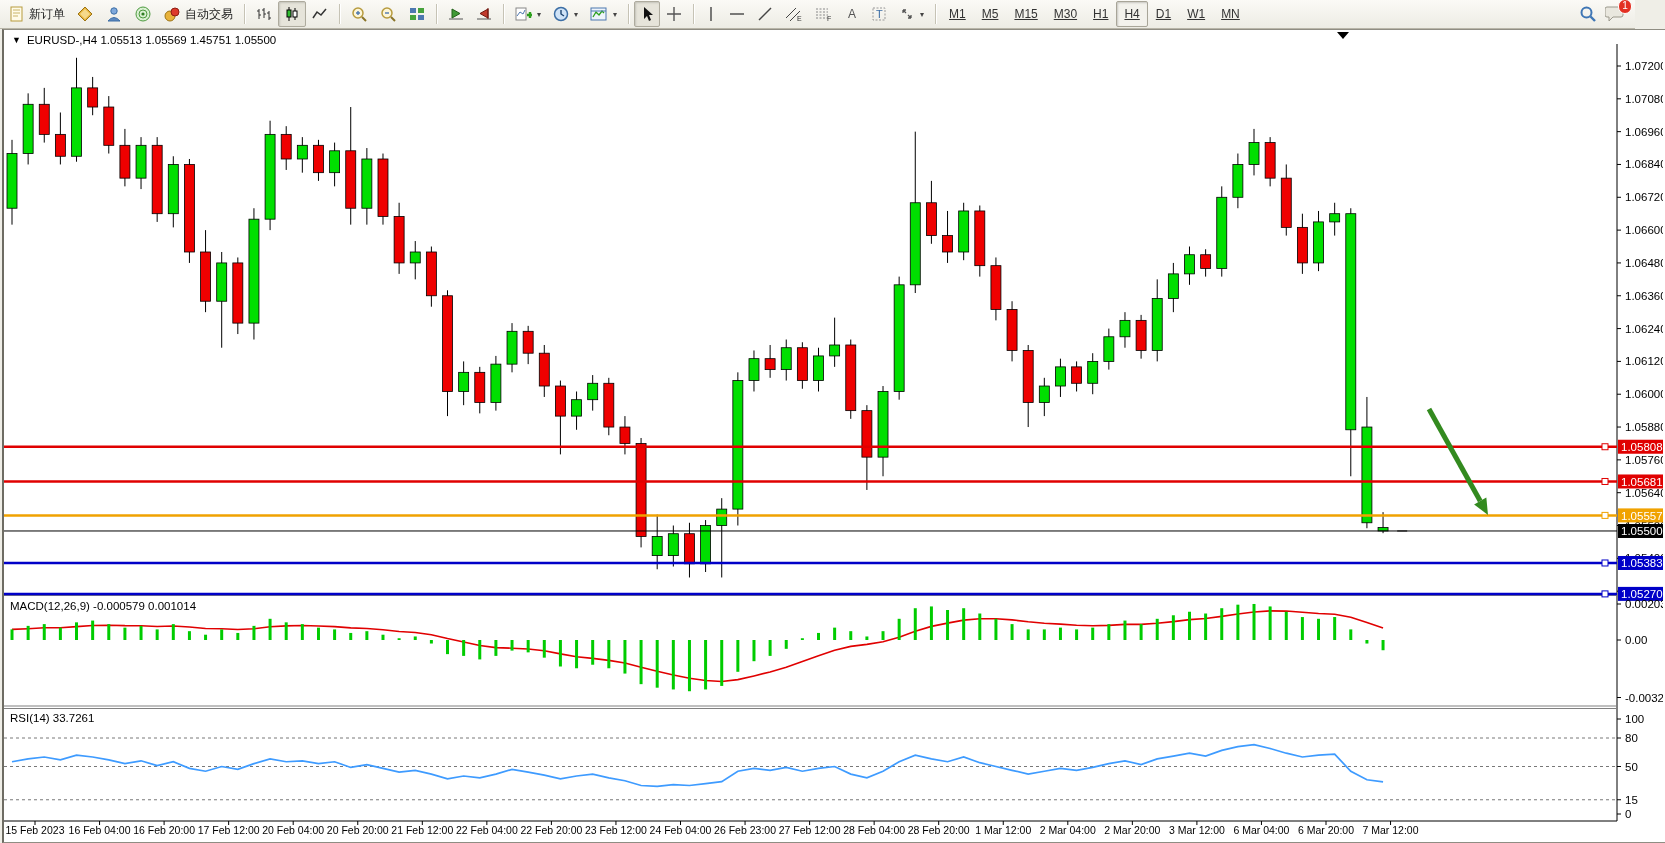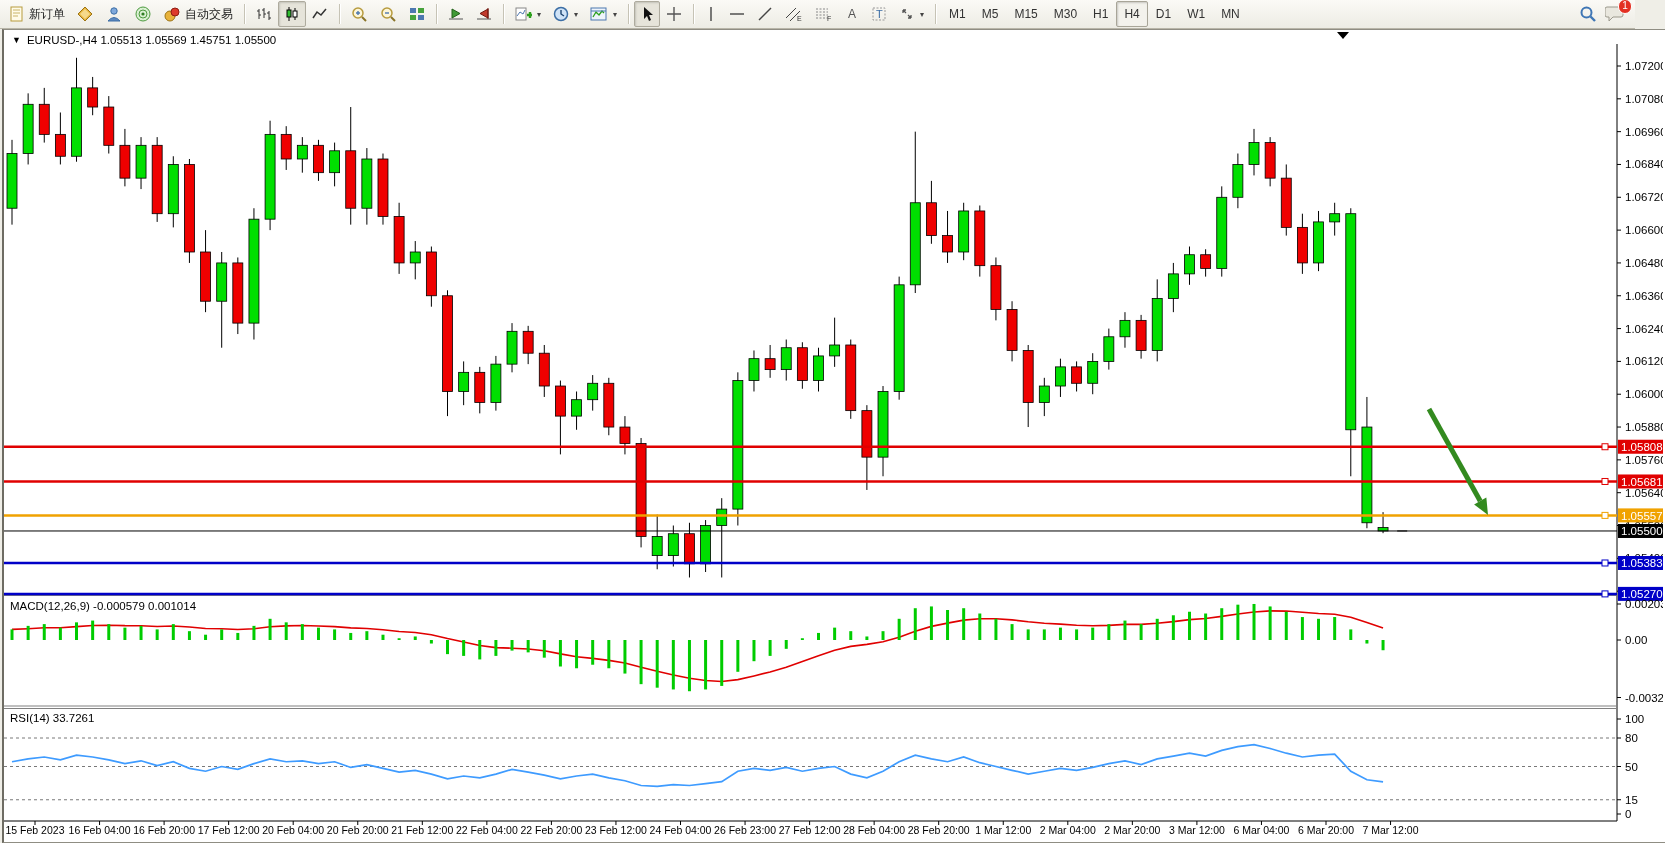--- a/index.html
+++ b/index.html
@@ -6,21 +6,21 @@
     font-family:"Liberation Sans",sans-serif;background:#efeee7;}
   
   #toolbar{position:absolute;left:0;top:0;width:1635px;height:28px;
     background:linear-gradient(#fbfaf6,#edece4);border-bottom:1px solid #b8b5a8;
     display:flex;align-items:center;font-size:12px;color:#222;}
   .tb-group{display:flex;align-items:center;height:24px;padding:0 3px;}
   .tb-sep{width:1px;height:20px;background:#c6c3b5;margin:0 2px;box-shadow:1px 0 0 #fff;}
   .tb-btn{display:flex;align-items:center;gap:4px;padding:2px 5px;border:1px solid transparent;
     border-radius:2px;height:20px;cursor:default;white-space:nowrap;}
   .tb-btn.pressed{background:#e6e4da;border:1px solid #aeab9e;box-shadow:inset 1px 1px 2px rgba(0,0,0,.15);}
-  .tf-btn{padding:2px 7px;font-size:12px;color:#333;}
+  .tf-btn{padding:2px 7px;font-size:12px;color:#333;text-decoration:underline;}
   .tf-btn.active{background:#f3f2ec;border:1px solid #a8a598;box-shadow:inset 1px 1px 2px rgba(0,0,0,.18);}
   .drop{font-size:8px;color:#444;margin-left:1px;}
   .tb-right{margin-left:auto;display:flex;align-items:center;gap:8px;padding-right:10px;}
   .badge{position:absolute;top:-5px;right:-7px;background:#e33022;color:#fff;border-radius:8px;
     font-size:10px;line-height:12px;min-width:12px;height:13px;text-align:center;border:1px solid #fff;}
   .chaticon{position:relative;}
   
   #chartwin{position:absolute;left:2px;top:29px;width:1661px;height:812px;
     background:#fff;border:1px solid #8f8d83;border-left:2px solid #6e6c63;}
   #chartsvg{position:absolute;left:0;top:0;}

